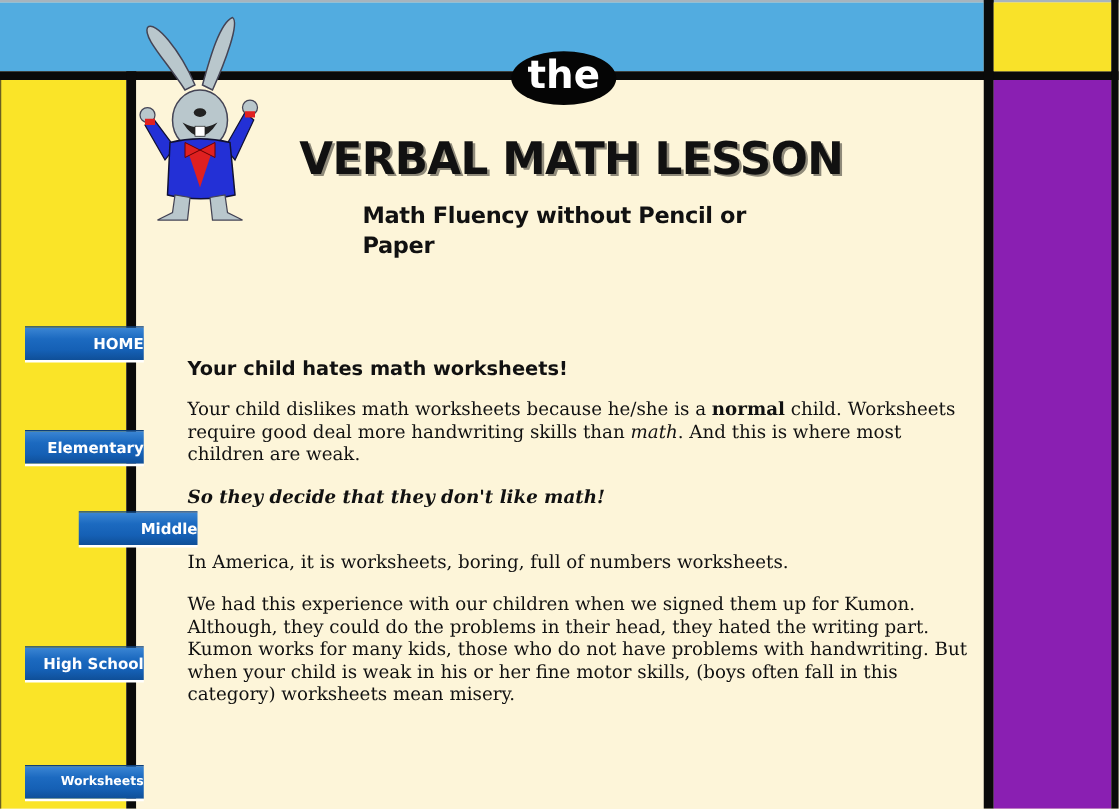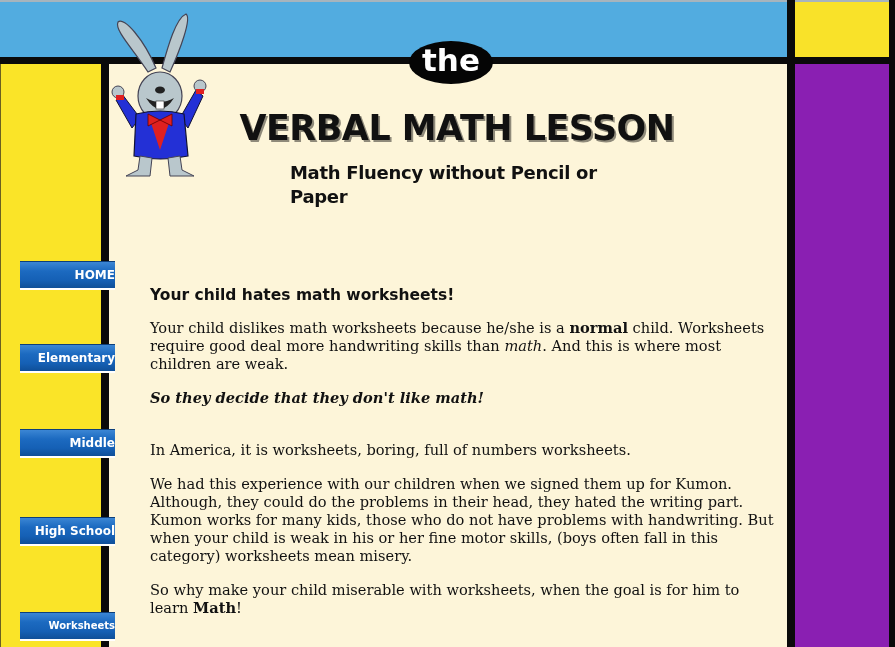--- a/index.html
+++ b/index.html
@@ -106,33 +106,32 @@
 </svg>
 
 <div class="the-oval">the</div>
 
 <div class="site-title">VERBAL MATH LESSON</div>
 <div class="site-subtitle">Math Fluency without Pencil or Paper</div>
 
 <nav>
   <div class="nav-btn" style="top:261px;">HOME</div>
   <div class="nav-btn" style="top:344px;">Elementary</div>
-  <div class="nav-btn" style="top:429px;">Middle</div>
+  <div class="nav-btn" style="top:409px;margin-left:43px;">Middle</div>
   <div class="nav-btn" style="top:517px;">High School</div>
   <div class="nav-btn small" style="top:612px;">Worksheets</div>
 </nav>
 
 <div class="main">
   <div class="headings">
     <div class="h1">Your child hates math worksheets!</div>
   </div>
 
   <p><span>Your child dislikes math worksheets because he/she is a </span><b>normal</b><span> child. Worksheets require good deal more handwriting skills than </span><i>math</i><span>. And this is where most children are weak.</span></p>
 
   <p class="emph">So they decide that they don't like math!</p>
 
   <p><br><span>In America, it is worksheets, boring, full of numbers worksheets.</span></p>
 
 
   <p>We had this experience with our children when we signed them up for Kumon. Although, they could do the problems in their head, they hated the writing part. Kumon works for many kids, those who do not have problems with handwriting. But when your child is weak in his or her fine motor skills, (boys often fall in this category) worksheets mean misery.</p>
 
-  <p><span>So why make your child miserable with worksheets, when the goal is for him to learn </span><b>Math</b><span>!</span></p>
 </div>
 
 </body></html>

